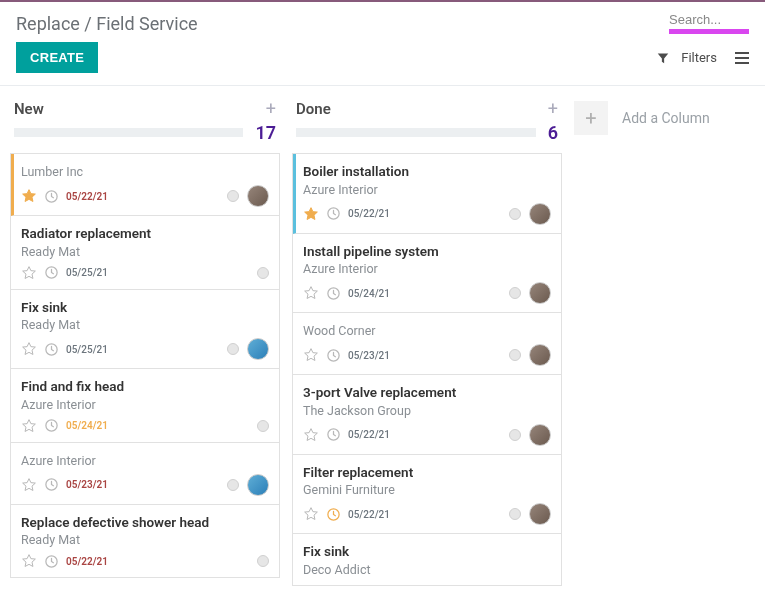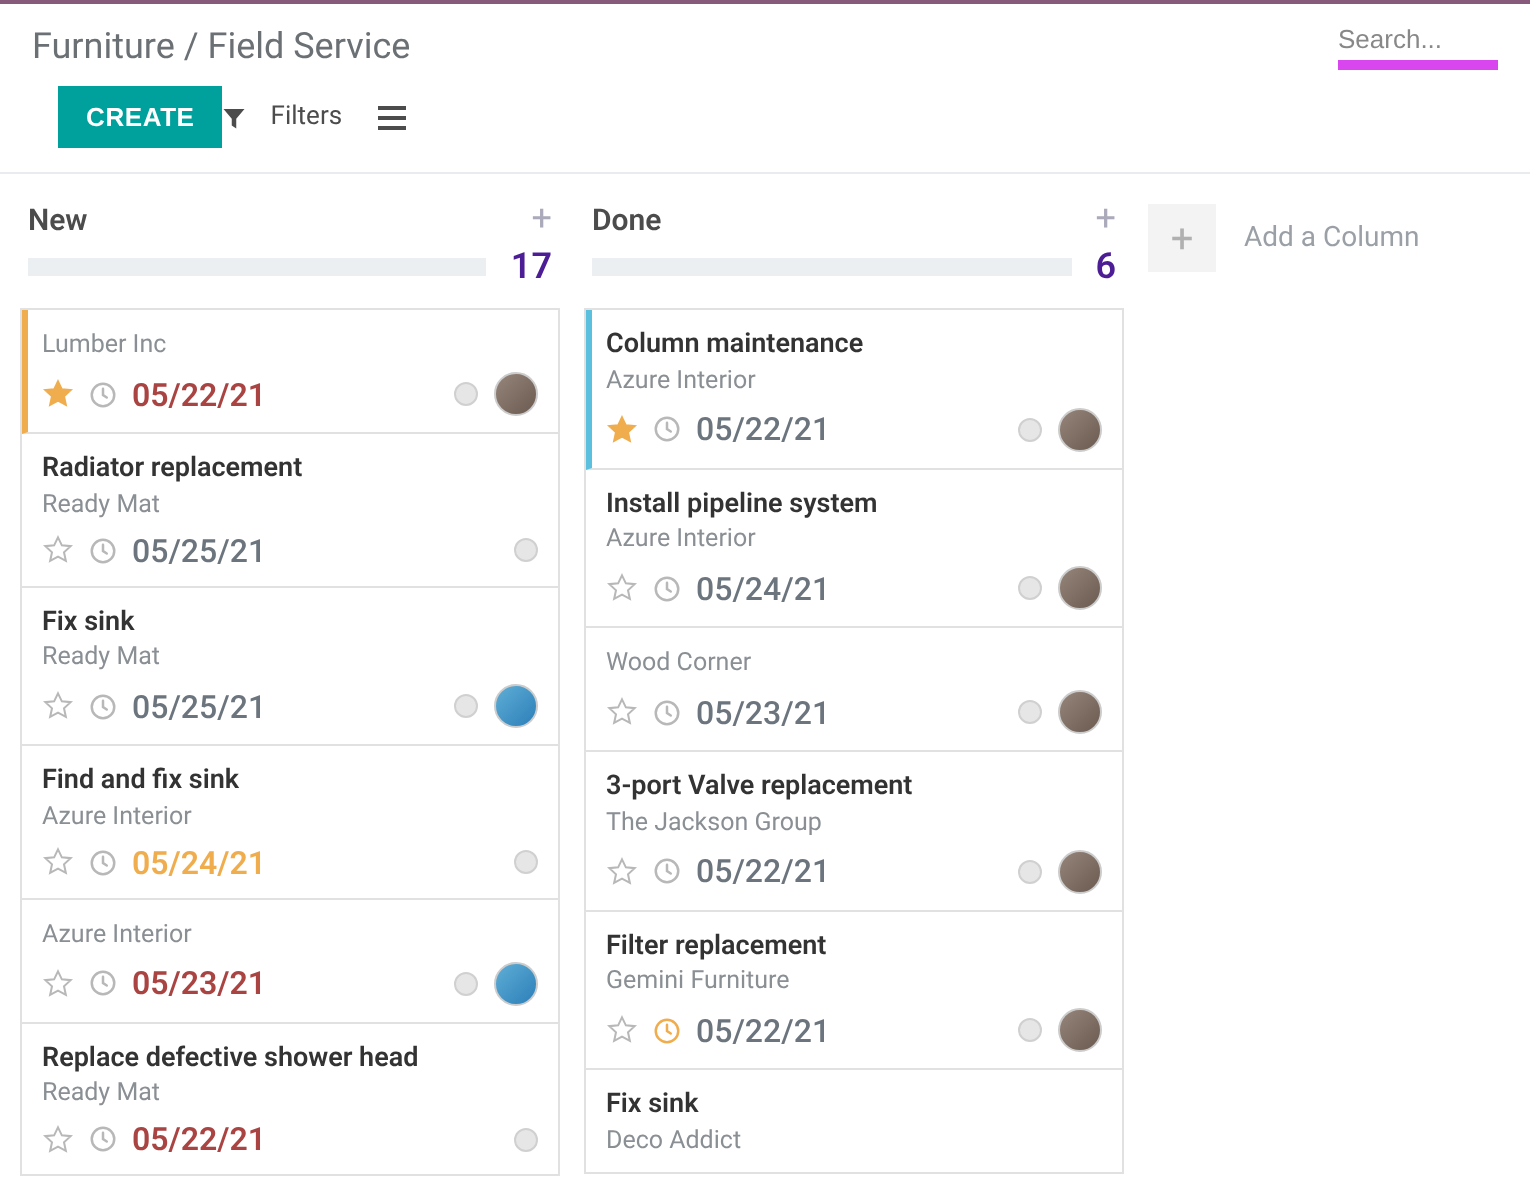--- a/index.html
+++ b/index.html
@@ -4,21 +4,21 @@
 <style>
   * { box-sizing: border-box; margin: 0; padding: 0; }
   body { font-family: -apple-system, BlinkMacSystemFont, "Segoe UI", Roboto, sans-serif; font-size: 13px; color: #4c4c4c; background: #fff; }
   .top-accent { height: 2px; background: #875a7b; }
   .header { display: flex; align-items: center; justify-content: space-between; padding: 10px 16px 8px; }
   .breadcrumb { font-size: 18px; color: #6b7075; }
   .breadcrumb a { color: #6b7075; text-decoration: none; }
   .search-wrap { border-bottom: 5px solid #d946ef; padding-bottom: 2px; }
   .search-wrap input { border: none; outline: none; font-size: 13px; width: 80px; color: #333; }
   .search-wrap input::placeholder { color: #888; }
-  .toolbar { display: flex; align-items: center; padding: 0 29px 12px; border-bottom: 1px solid #e9ecef; }
+  .toolbar { display: flex; align-items: center; justify-content: space-between; padding: 0 16px 12px; border-bottom: 1px solid #e9ecef; }
   .btn-create { background: #00a09d; color: #fff; border: none; padding: 8px 14px; font-size: 13px; font-weight: 600; cursor: pointer; letter-spacing: .3px; }
   .toolbar-right { display: flex; align-items: center; gap: 18px; color: #4c4c4c; }
   .filters-btn { display: flex; align-items: center; gap: 12px; cursor: pointer; font-size: 13px; }
   .hamburger { width: 14px; height: 12px; display: flex; flex-direction: column; justify-content: space-between; cursor: pointer; }
   .hamburger span { height: 2px; background: #4c4c4c; }
   .board { display: flex; gap: 12px; padding: 14px 10px 0; overflow-x: auto; }
   .col { width: 270px; flex-shrink: 0; }
   .col-header { display: flex; align-items: center; justify-content: space-between; padding: 0 4px 4px 4px; }
   .col-title { font-size: 15px; font-weight: 600; color: #4c4c4c; }
   .col-plus { color: #aab; font-size: 18px; cursor: pointer; line-height: 1; }
@@ -31,40 +31,40 @@
   .card.accent-blue { border-left: 3px solid #5bc0de; padding-left: 7px;}
   .card-title { font-weight: 600; color: #333; font-size: 13.5px; line-height: 1.3; }
   .card-sub { color: #8a8f94; font-size: 12.5px; margin-top: 1px; }
   .card-row { display: flex; align-items: center; justify-content: space-between; margin-top: 6px; }
   .card-left { display: flex; align-items: center; gap: 7px; }
   .card-right { display: flex; align-items: center; gap: 8px; }
   .star { width: 16px; height: 16px; }
   .star svg { width: 16px; height: 16px; display: block; }
   .clock { width: 15px; height: 15px; }
   .clock svg { width: 15px; height: 15px; display: block; }
-  .date { font-size: 16px; font-weight: 600; }
+  .date { font-size: 10px; font-weight: 600; }
   .date.red { color: #a94442; }
   .date.orange { color: #f0ad4e; }
   .date.gray { color: #6c757d; font-weight: 500; }
   .status-dot { width: 12px; height: 12px; border-radius: 50%; background: #e6e6e6; border: 1px solid #d0d0d0; }
   .avatar { width: 22px; height: 22px; border-radius: 50%; background: linear-gradient(135deg, #96857a, #6b5a4f); border: 1px solid #ccc; flex-shrink: 0; }
   .avatar.alt { background: linear-gradient(135deg, #5faed6, #2c7fb8); }
   .add-col { display: flex; align-items: center; gap: 14px; height: 36px; }
   .add-col-btn { width: 34px; height: 34px; background: #f3f3f3; display: flex; align-items: center; justify-content: center; color: #b0b0b0; font-size: 20px; cursor: pointer; }
   .add-col-label { color: #9aa0a6; font-size: 14px; }
   svg { display: inline-block; vertical-align: middle; }
 </style>
 </head>
 <body>
 
 <div class="top-accent"></div>
 
 <div class="header">
   <div class="breadcrumb">
-    <a href="#">Furniture</a><span> / </span><span>Field Service</span>
+    <a href="#">Replace</a><span> / </span><span>Field Service</span>
   </div>
   <div class="search-wrap">
     <input type="text" placeholder="Search..." style="">
   </div>
 </div>
 
 <div class="toolbar">
   <button class="btn-create">CREATE</button>
   <div class="toolbar-right">
     <div class="filters-btn">
@@ -157,21 +157,21 @@
               </span>
           <span class="date gray">05/25/21</span>
         </div>
         <div class="card-right">
           <span class="status-dot"></span>
           <div class="avatar alt"></div>
         </div>
       </div>
     </div>
         <div class="card">
-      <div class="card-title">Find and fix sink</div>
+      <div class="card-title">Find and fix head</div>
       <div class="card-sub">Azure Interior</div>
       <div class="card-row">
         <div class="card-left">
           <span class="star">
                 <svg viewBox="0 0 24 24">
                   <path fill="none" stroke="#b8b8b8" stroke-width="1.5" d="M12 2.5l2.9 6 6.6.6-5 4.6 1.4 6.5L12 17l-5.9 3.2 1.4-6.5-5-4.6 6.6-.6z"></path>
                 </svg>
               </span>
           <span class="clock">
                 <svg viewBox="0 0 24 24">
@@ -240,21 +240,21 @@
     <div class="col-header">
       <div class="col-title">Done</div>
       <div class="col-plus">+</div>
     </div>
     <div class="col-meta">
       <div class="progress-bar"></div>
       <div class="col-count">6</div>
     </div>
     <div class="cards">
         <div class="card accent-blue">
-      <div class="card-title">Column maintenance</div>
+      <div class="card-title">Boiler installation</div>
       <div class="card-sub">Azure Interior</div>
       <div class="card-row">
         <div class="card-left">
           <span class="star">
                 <svg viewBox="0 0 24 24">
                   <path fill="#f0ad4e" stroke="#f0ad4e" stroke-width="1.5" d="M12 2.5l2.9 6 6.6.6-5 4.6 1.4 6.5L12 17l-5.9 3.2 1.4-6.5-5-4.6 6.6-.6z"></path>
                 </svg>
               </span>
           <span class="clock">
                 <svg viewBox="0 0 24 24">

